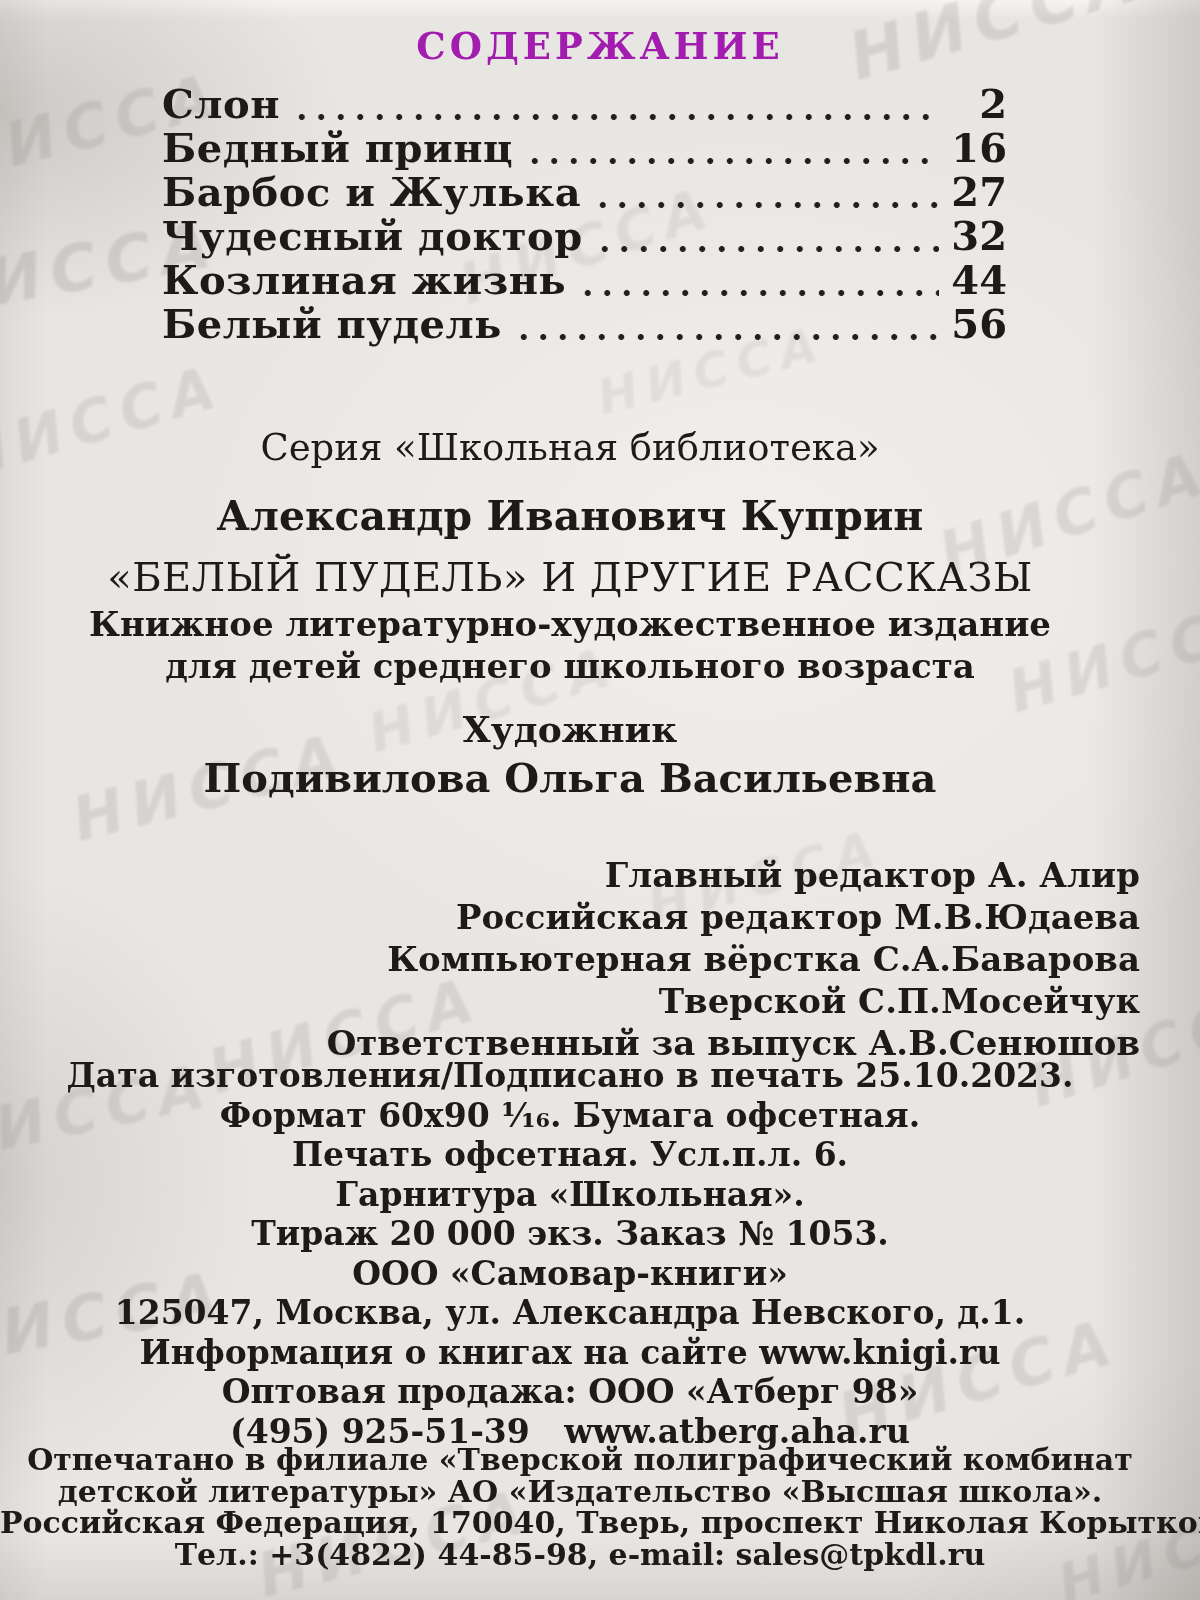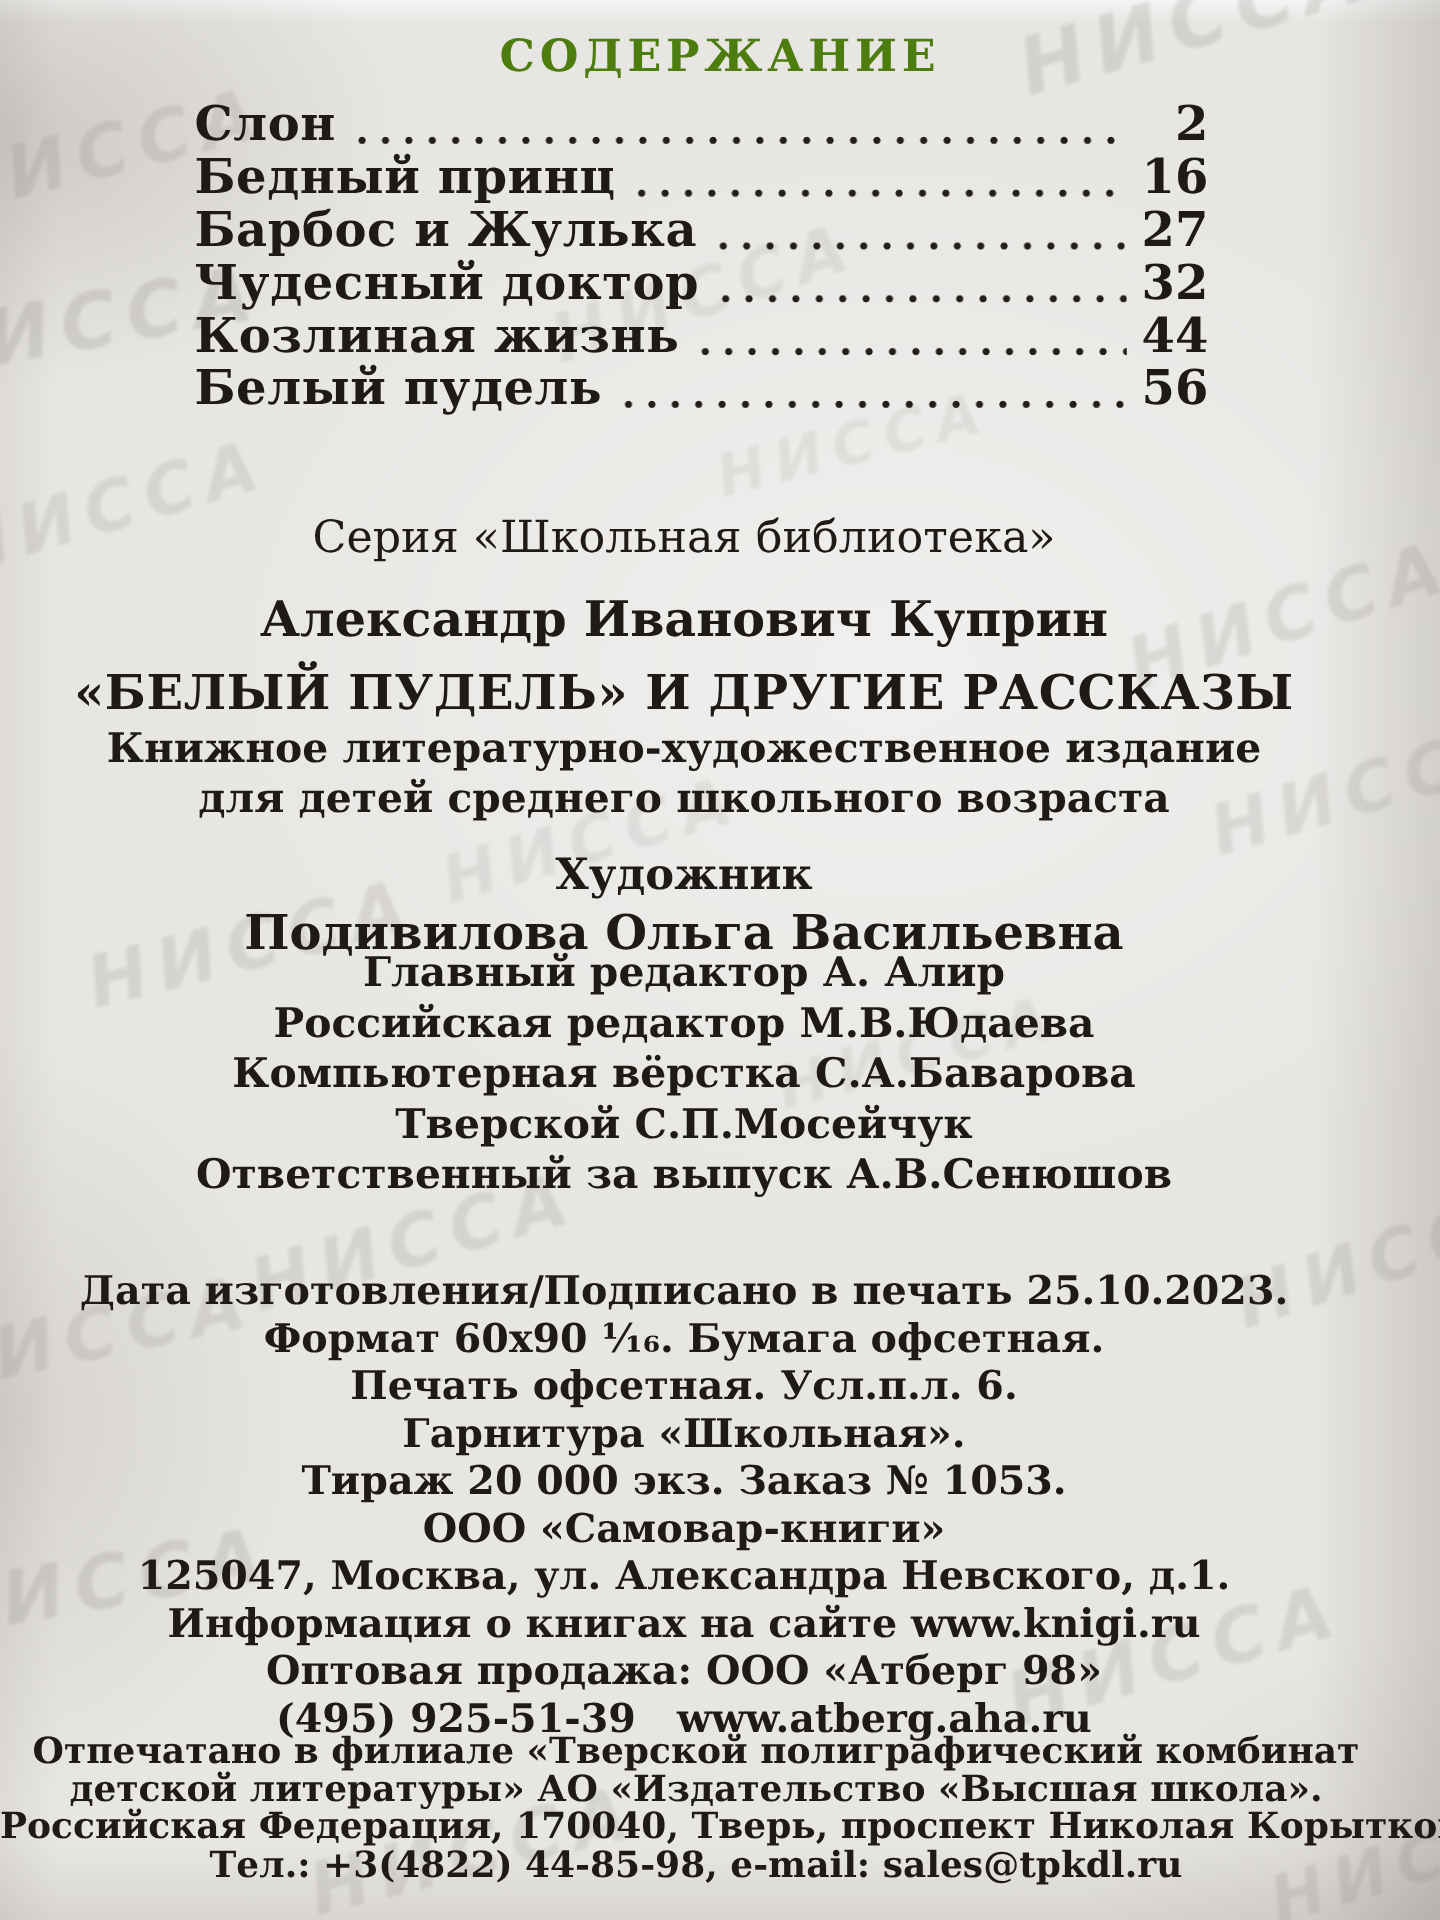--- a/index.html
+++ b/index.html
@@ -20,40 +20,40 @@
   .wm{
     position:absolute;
     font-family:"DejaVu Sans","Liberation Sans",sans-serif;
     font-style:italic;font-weight:bold;letter-spacing:9px;
     color:#6e6b66;filter:blur(1.3px);
     white-space:nowrap;pointer-events:none;user-select:none;
   }
   .center-col{position:absolute;left:0;width:1140px;text-align:center;white-space:nowrap;}
   .toc-title{
     position:absolute;left:0;top:24px;width:1200px;text-align:center;
-    font-weight:bold;font-size:37px;letter-spacing:4px;color:#4d7c0f;
+    font-weight:bold;font-size:37px;letter-spacing:4px;color:#a21caf;
   }
   .toc{position:absolute;left:162px;top:82px;width:845px;}
   .toc-row{display:flex;align-items:flex-end;height:44px;}
   .toc-t{font-weight:bold;font-size:40px;line-height:44px;white-space:nowrap;letter-spacing:0.5px;}
   .toc-dots{
     flex:1;height:44px;margin:0 6px 0 12px;
     background-image:radial-gradient(circle, #211e1b 2.6px, rgba(0,0,0,0) 3.3px);
     background-size:19.5px 12px;background-repeat:repeat-x;
     background-position:left bottom 3px;
   }
   .toc-p{font-weight:bold;font-size:40px;line-height:44px;min-width:62px;text-align:right;}
   .series{top:426px;font-size:37px;}
   .author{top:492px;font-size:41px;font-weight:bold;}
-  .book-title{top:554px;font-size:40px;font-weight:bold;letter-spacing:0.5px;}
+  .book-title{top:554px;font-size:40px;font-weight:normal;letter-spacing:0.5px;}
   .edition1{top:604px;font-size:34px;font-weight:bold;}
   .edition2{top:646px;font-size:34px;font-weight:bold;}
   .artist-label{top:708px;font-size:36px;font-weight:bold;}
   .artist-name{top:754px;font-size:40px;font-weight:bold;}
-  .staff{top:790px;}
+  .staff{top:854px;text-align:right;}
   .staff div{font-size:34px;font-weight:bold;line-height:42px;}
   .production{top:1056px;}
   .production div{font-size:33px;font-weight:bold;line-height:39.5px;white-space:pre;text-align:center;}
   .printer{top:1444px;left:0;width:1160px;}
   .printer div{font-size:30px;font-weight:bold;line-height:31.5px;}
 </style>
 </head>
 <body>
 
 <div id="watermarks">

